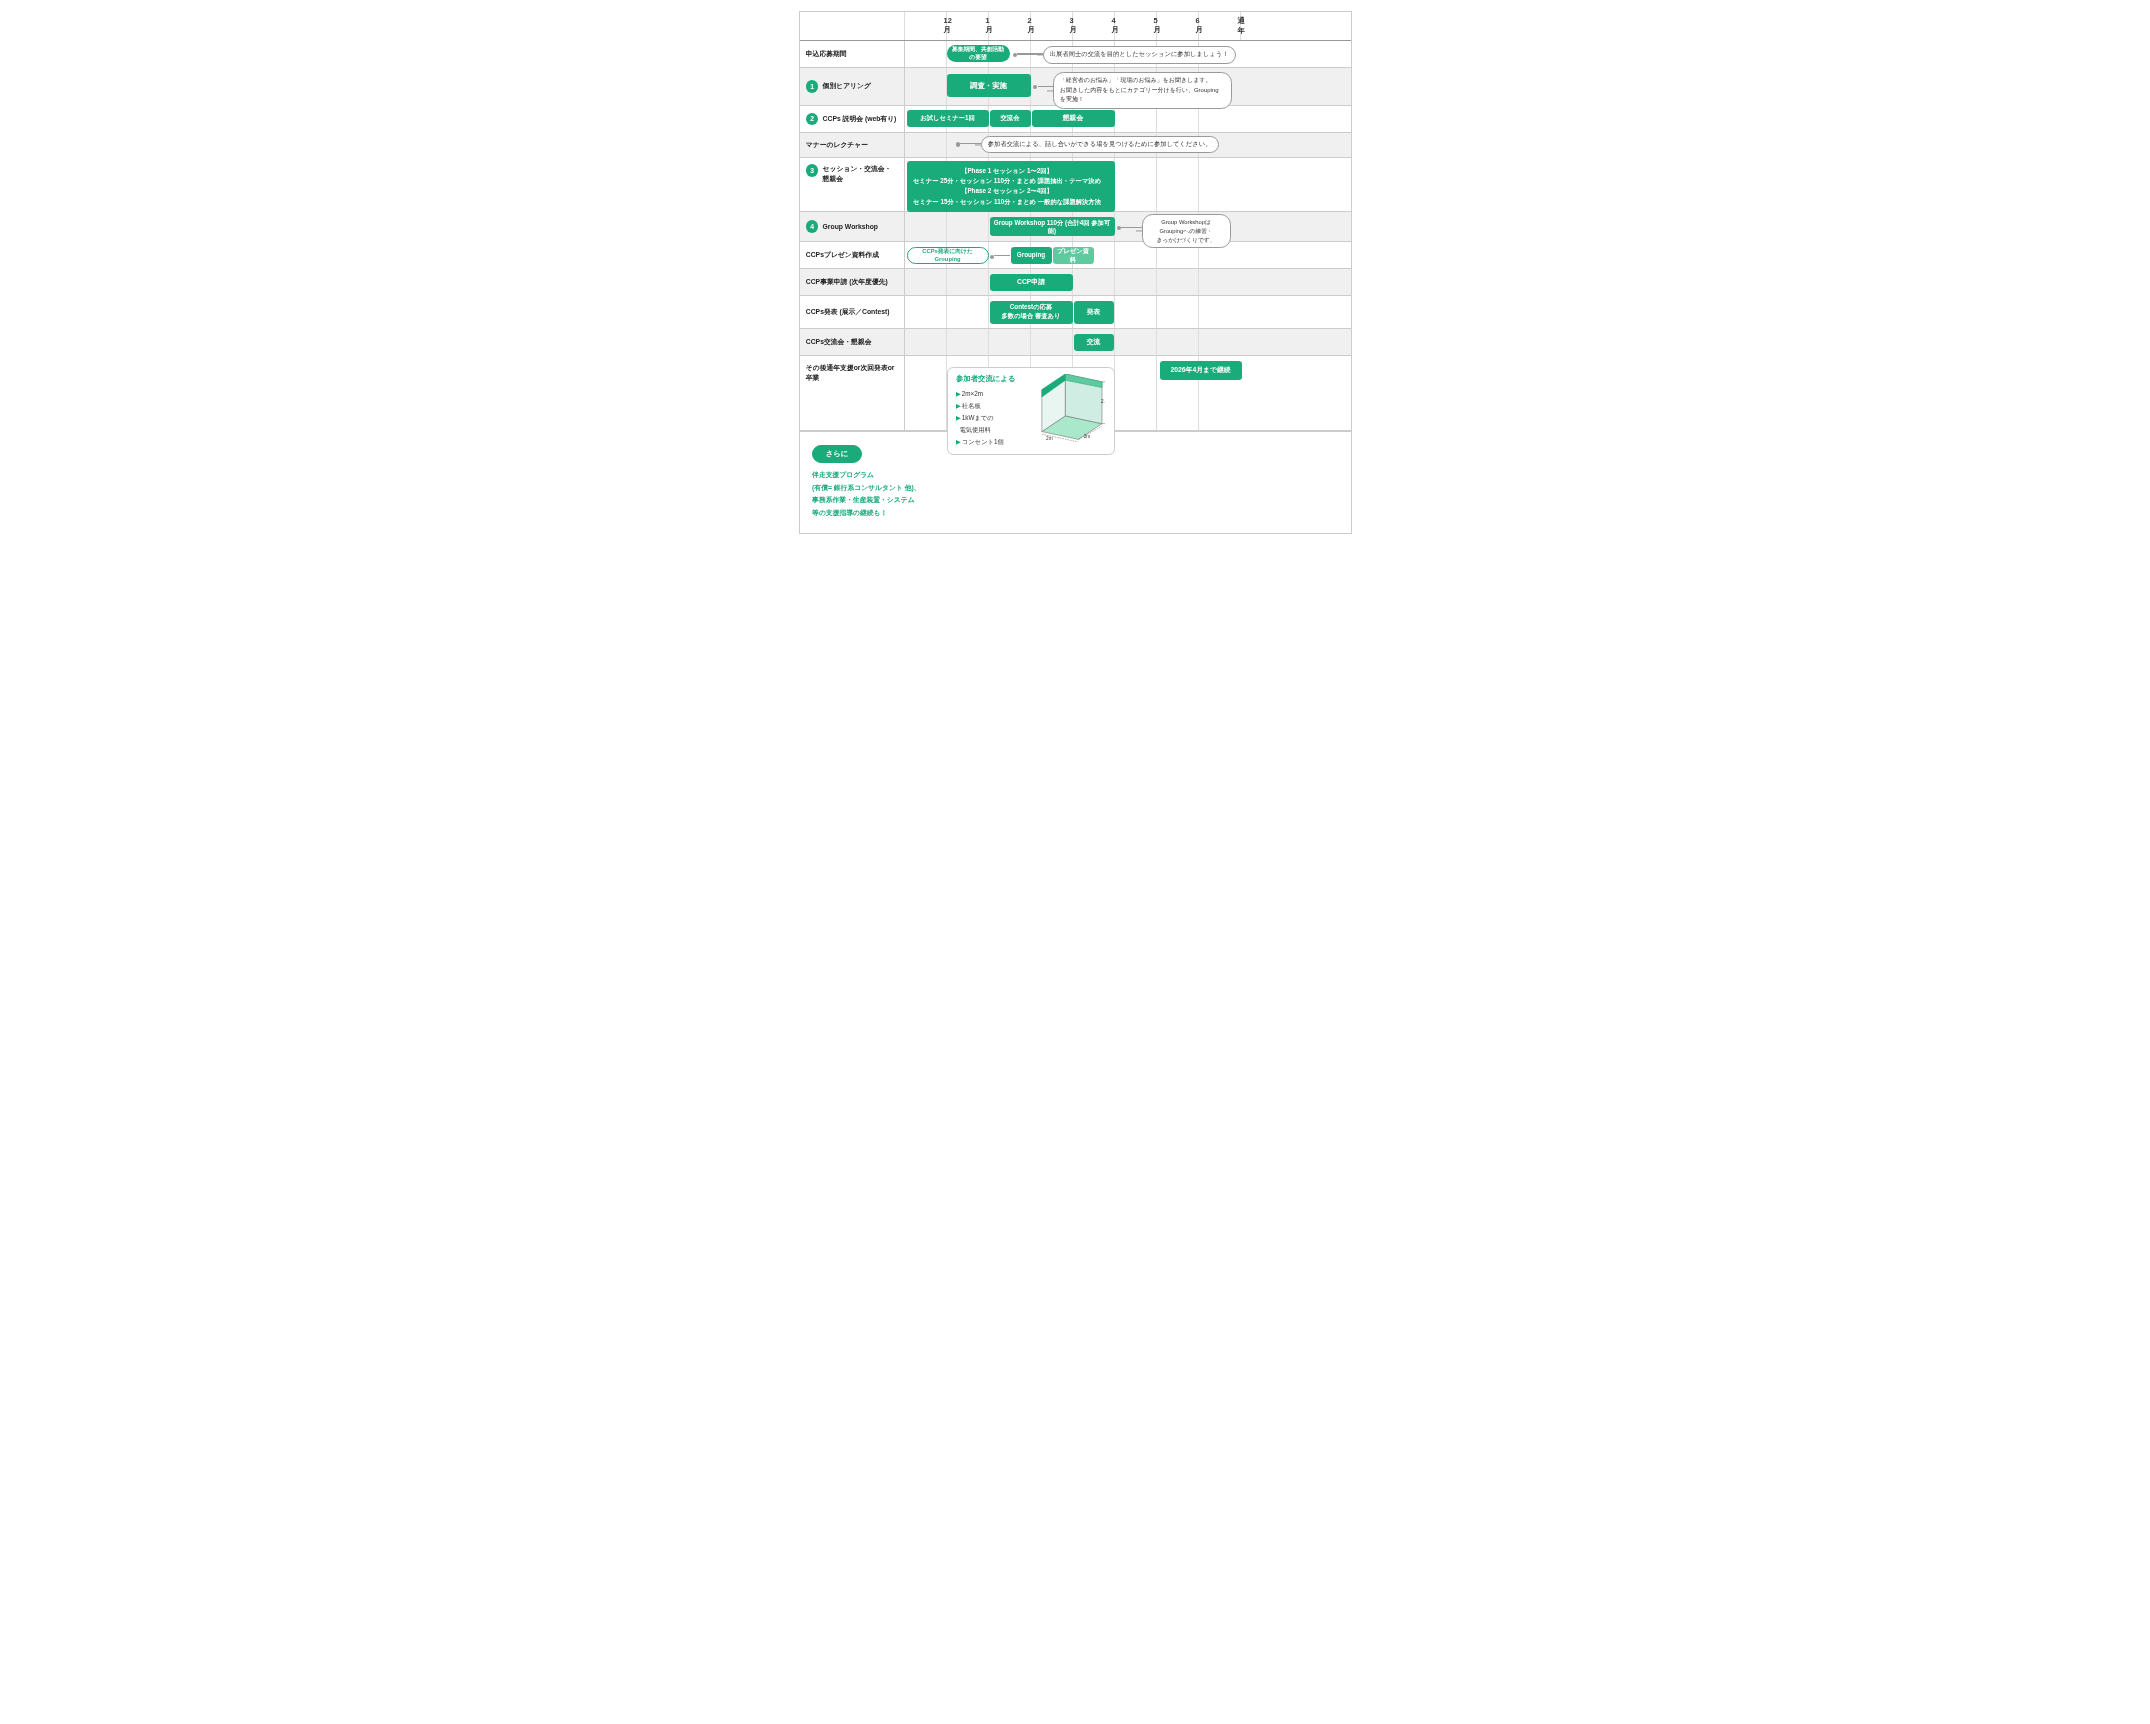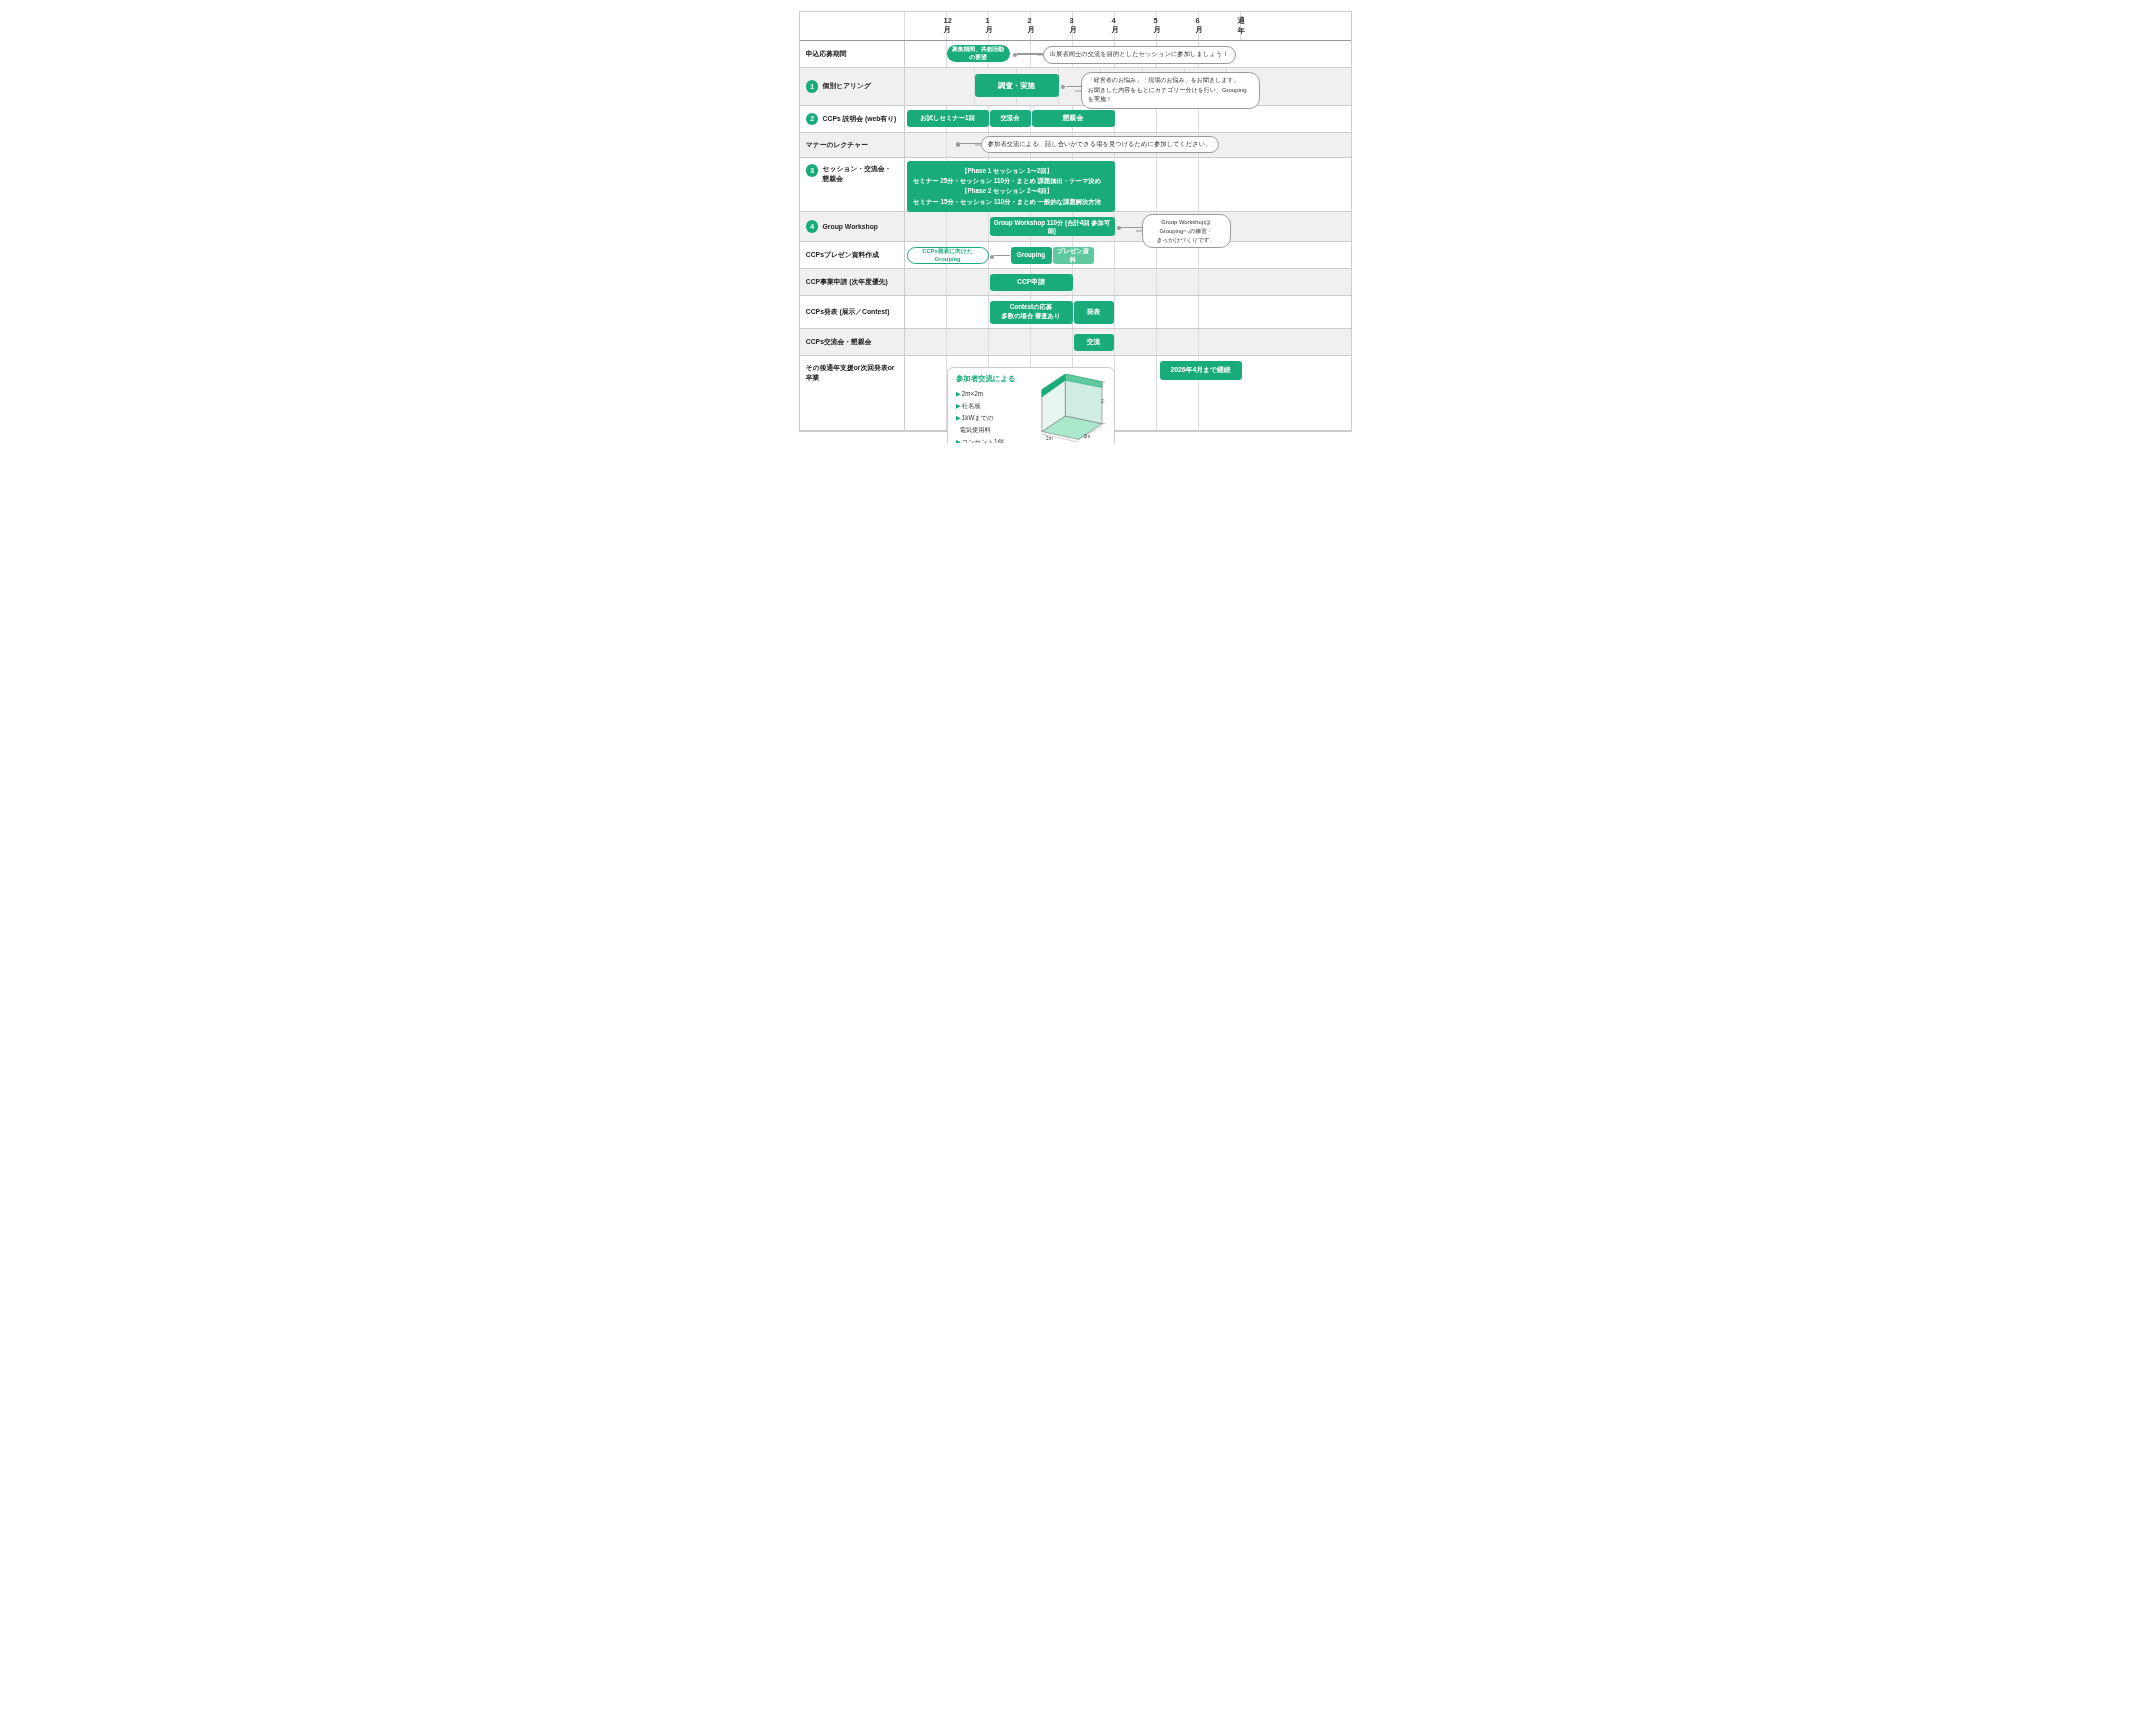--- a/index.html
+++ b/index.html
@@ -176,21 +176,21 @@
         <span>出展者同士の交流を目的としたセッションに参加しましょう！</span>
       </div>
     </div>
   </div>
 
   <div style="display:grid; grid-template-columns:105px 1fr; border-bottom:0.5px solid #ccc; background:#f0f0f0; min-height:37px; overflow:visible;">
     <div class="row-label">
       <span class="num">1</span>
       <span>個別ヒアリング</span>
     </div>
-    <div style="position:relative; min-height:37px; overflow:visible;margin-left:28px;">
+    <div style="position:relative; min-height:37px; overflow:visible;">
       <div style="display:grid; grid-template-columns: repeat(8,42px); height:100%; position:absolute; top:0; left:0; width:337px;">
         <div style="border-right:0.5px solid #ddd;"></div>
         <div style="border-right:0.5px solid #ddd;"></div>
         <div style="border-right:0.5px solid #ddd;"></div>
         <div style="border-right:0.5px solid #ddd;"></div>
         <div style="border-right:0.5px solid #ddd;"></div>
         <div style="border-right:0.5px solid #ddd;"></div>
         <div style="border-right:0.5px solid #ddd;"></div>
         <div></div>
       </div>
@@ -477,14 +477,25 @@
             <text x="28" y="126" font-size="9" fill="#333">2m</text>
 
             <line x1="90" y1="125" x2="135" y2="100" stroke="#666" stroke-width="1" stroke-dasharray="3,2"></line>
             <text x="100" y="122" font-size="9" fill="#333">2m</text>
           </svg>
         </div>
       </div>
     </div>
   </div>
 
+  <div class="bottom-section">
+
+    <div style="flex:1; padding:4.2px;">
+      <div style="display:inline-block; background:#1aab7a; color:#fff; border-radius:10.5px; padding:3.2px 12.6px; font-weight:bold; font-size:7.4px; margin-bottom:5.3px; border:1.1px solid #1aab7a;">
+        <span>さらに</span>
+      </div>
+      <div style="color:#1aab7a; font-size:6.8px; font-weight:bold; line-height:1.9;">
+        <span>伴走支援プログラム<br>(有償= 銀行系コンサルタント 他)、<br>事務系作業・生産装置・システム<br>等の支援指導の継続も！</span>
+      </div>
+    </div>
+  </div>
 </div>
 
 
 </body></html>

